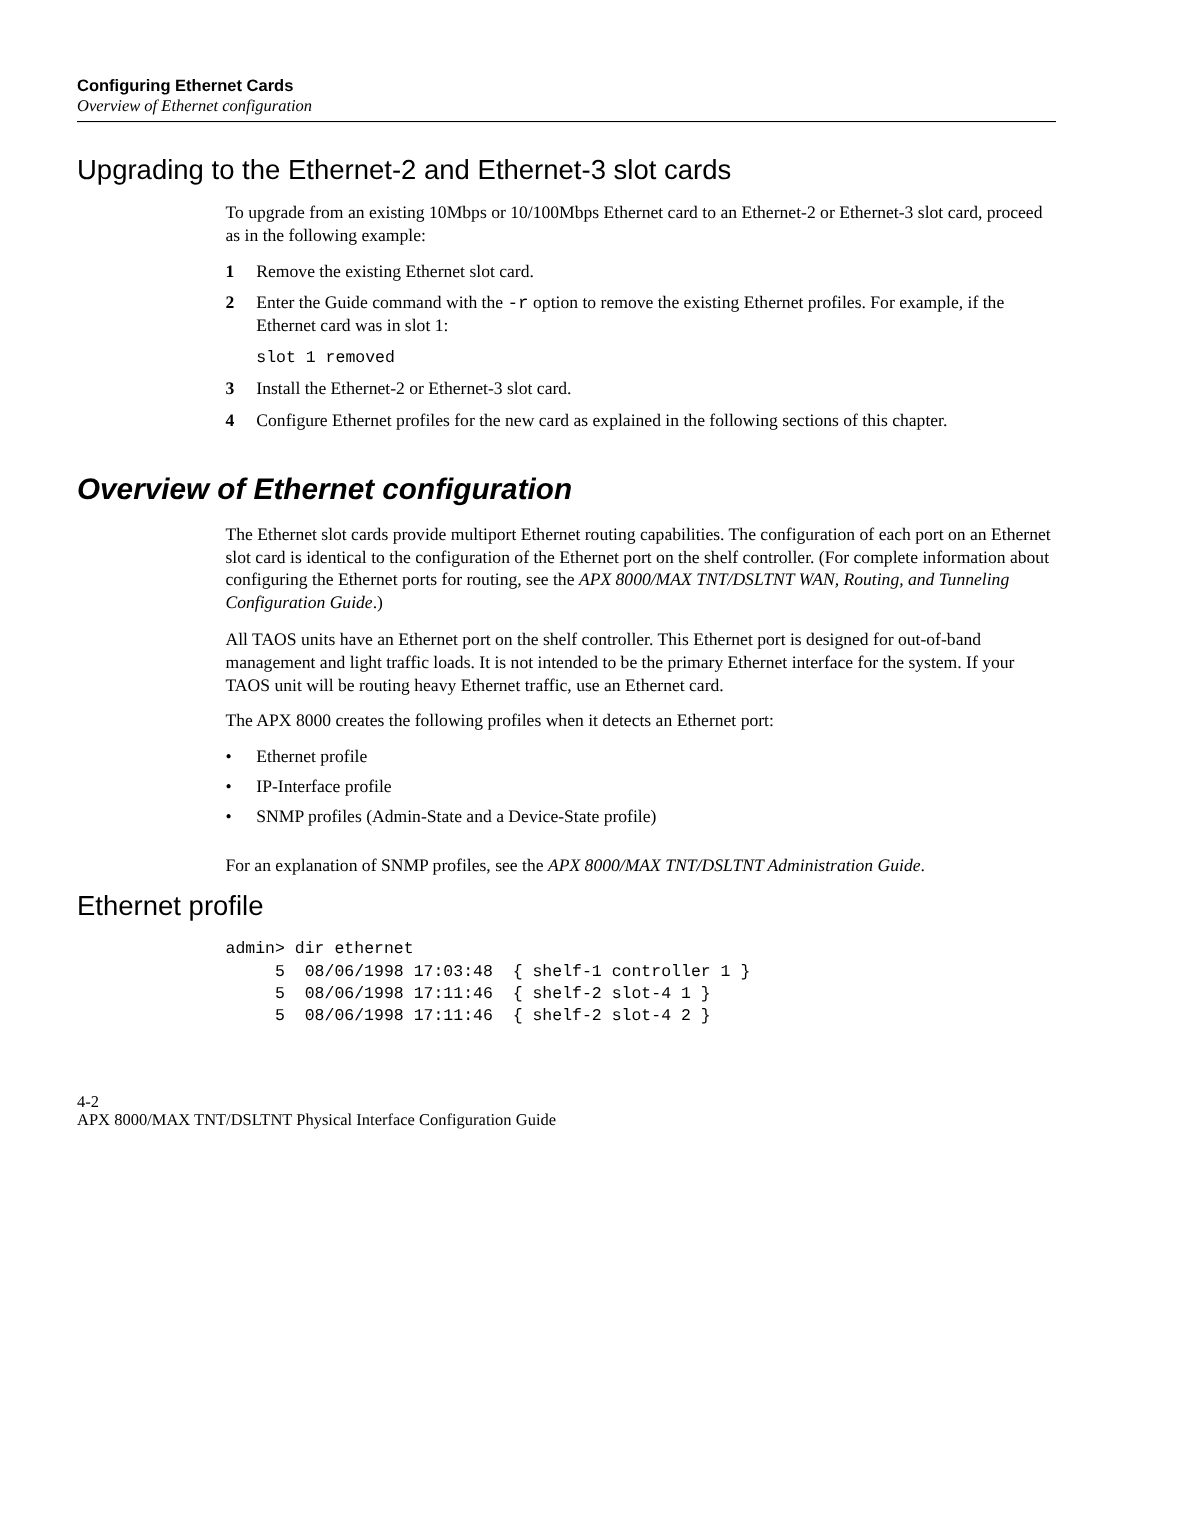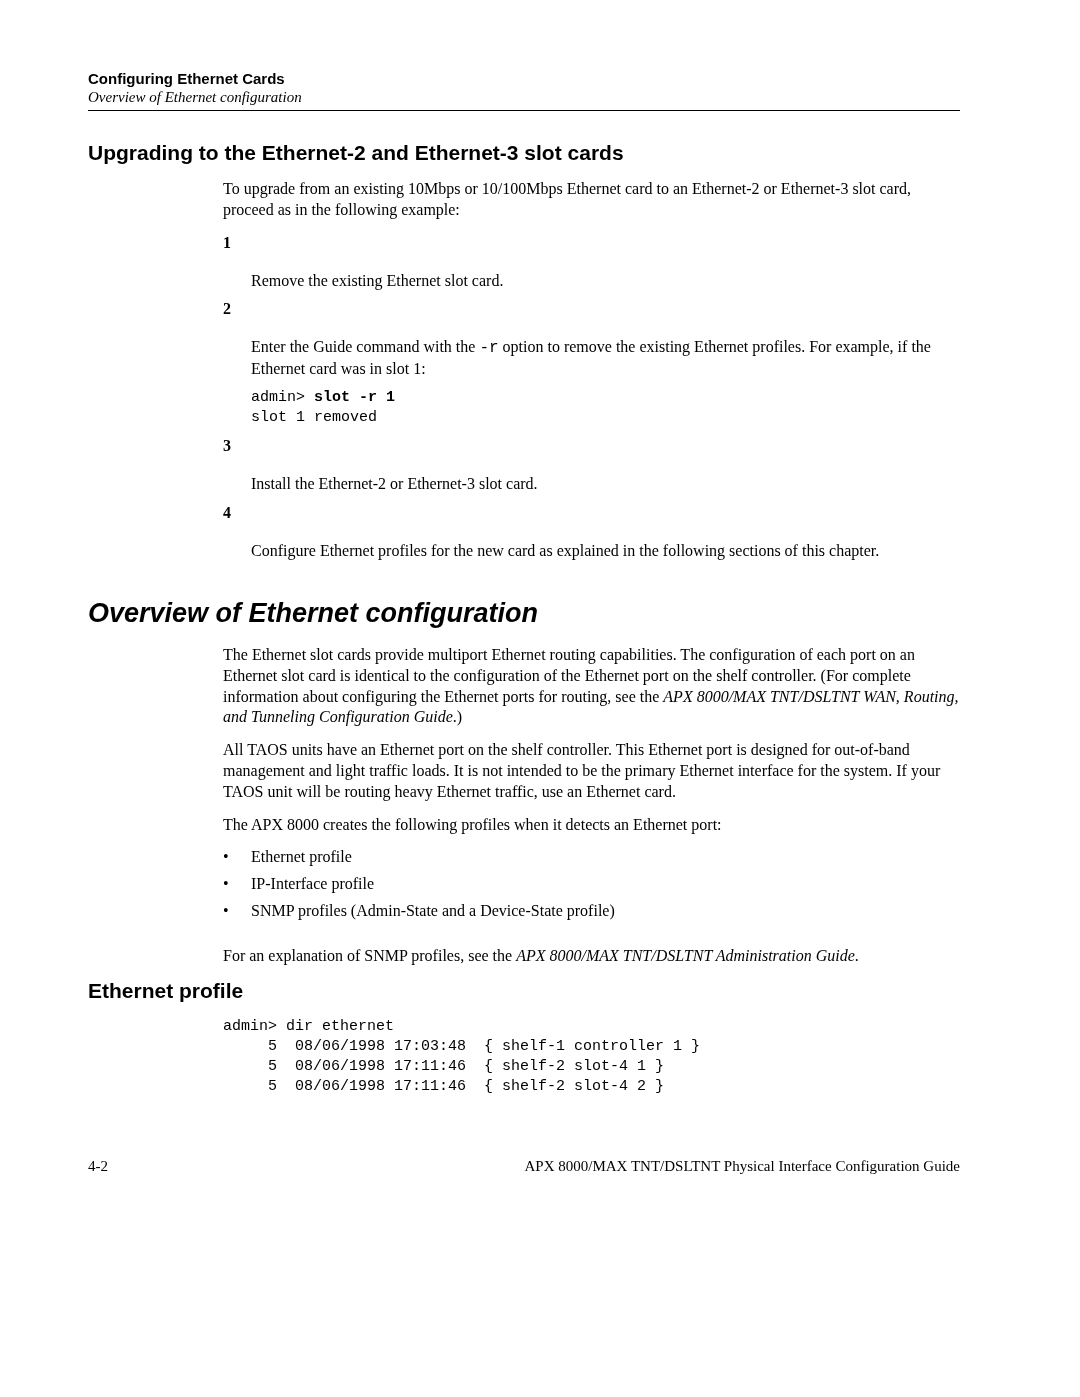--- a/index.html
+++ b/index.html
@@ -5,42 +5,42 @@
     body {
       font-family: 'Times New Roman', Times, serif;
       font-size: 16px;
       color: #000;
       background: #fff;
       margin: 0;
       padding: 0;
       width: 1080px;
     }
     .page {
-      padding: 70px 120px 50px 88px;
+      padding: 70px 120px 50px 70px;
     }
     .header-bold {
       font-family: Arial, Helvetica, sans-serif;
       font-weight: bold;
       font-size: 15px;
       margin-bottom: 2px;
     }
     .header-italic {
       font-style: italic;
       font-size: 15px;
       margin-bottom: 4px;
     }
     .header-rule {
       border: none;
       border-top: 1.5px solid #000;
       margin: 0 0 30px 0;
     }
     .h2 {
       font-family: Arial, Helvetica, sans-serif;
-      font-weight: bold;
-      font-size: 21px;
+      font-weight: normal;
+      font-size: 25px;
       margin: 12px 0 14px 0;
     }
     .h1 {
       font-family: Arial, Helvetica, sans-serif;
       font-weight: bold;
       font-style: italic;
       font-size: 27px;
       margin: 36px 0 16px 0;
     }
     .body-text {
@@ -55,21 +55,20 @@
       display: flex;
       margin: 0 0 8px 0;
     }
     .list-num .num {
       font-weight: bold;
       width: 28px;
       flex-shrink: 0;
     }
     .list-num .txt {
       flex: 1;
-      margin-top: 38px;
     }
     .list-bul {
       display: flex;
       margin: 0 0 6px 0;
     }
     .list-bul .bul {
       width: 28px;
       flex-shrink: 0;
     }
     .list-bul .txt {
@@ -95,20 +94,21 @@
       font-family: 'Courier New', Courier, monospace;
     }
     .italic {
       font-style: italic;
     }
     .footer {
       display: flex;
       justify-content: space-between;
       font-size: 15px;
       margin-top: 60px;
+      flex-direction: column;
     }
   </style>
 </head>
 <body>
 
 <div class="page">
 
   <div class="header-bold">Configuring Ethernet Cards</div>
   <div class="header-italic">Overview of Ethernet configuration</div>
   <hr class="header-rule">
@@ -122,21 +122,20 @@
       <div class="num">1</div>
       <div class="txt">Remove the existing Ethernet slot card.</div>
     </div>
 
     <div class="list-num">
       <div class="num">2</div>
       <div class="txt"><span>Enter the Guide command with the </span><span class="mono">-r</span><span> option to remove the existing Ethernet profiles. For example, if the Ethernet card was in slot 1:</span></div>
     </div>
 
     <div class="command-block">
-      <div><span>admin&gt; </span><span class="bold">slot -r 1</span></div>
       <div>slot 1 removed</div>
     </div>
 
     <div class="list-num">
       <div class="num">3</div>
       <div class="txt">Install the Ethernet-2 or Ethernet-3 slot card.</div>
     </div>
 
     <div class="list-num">
       <div class="num">4</div>

